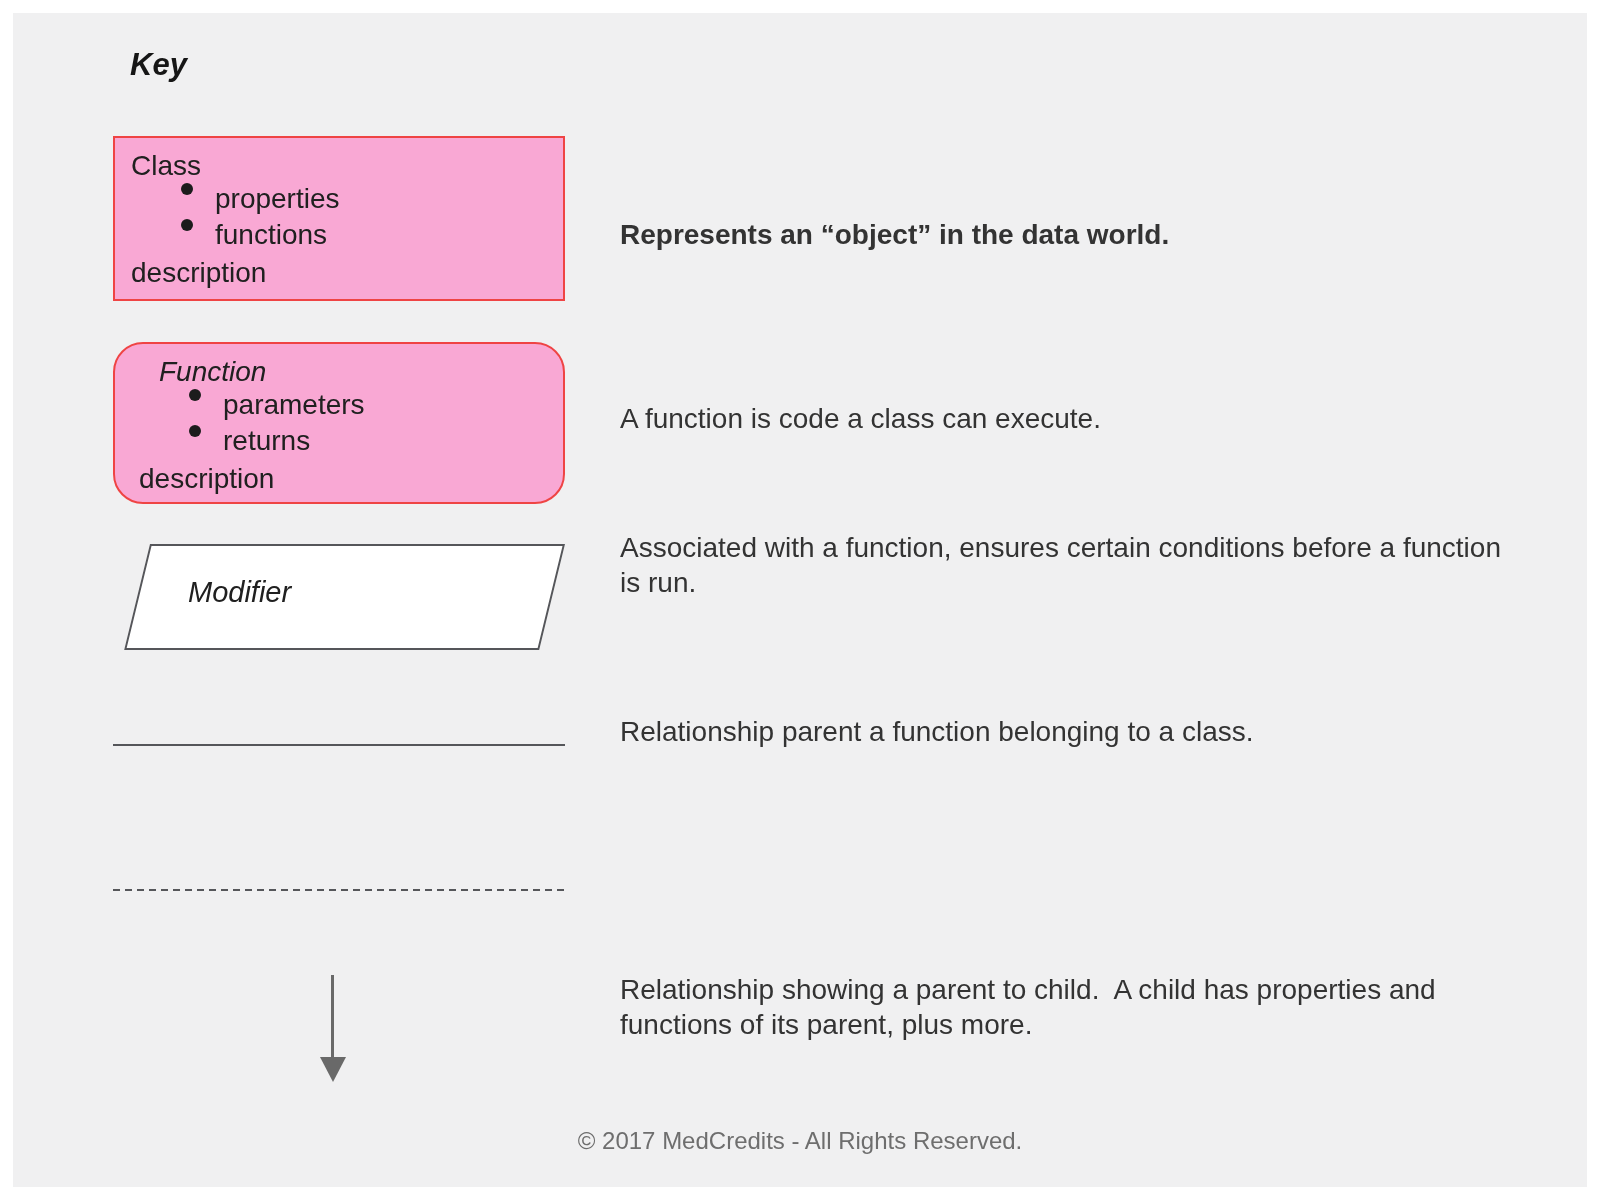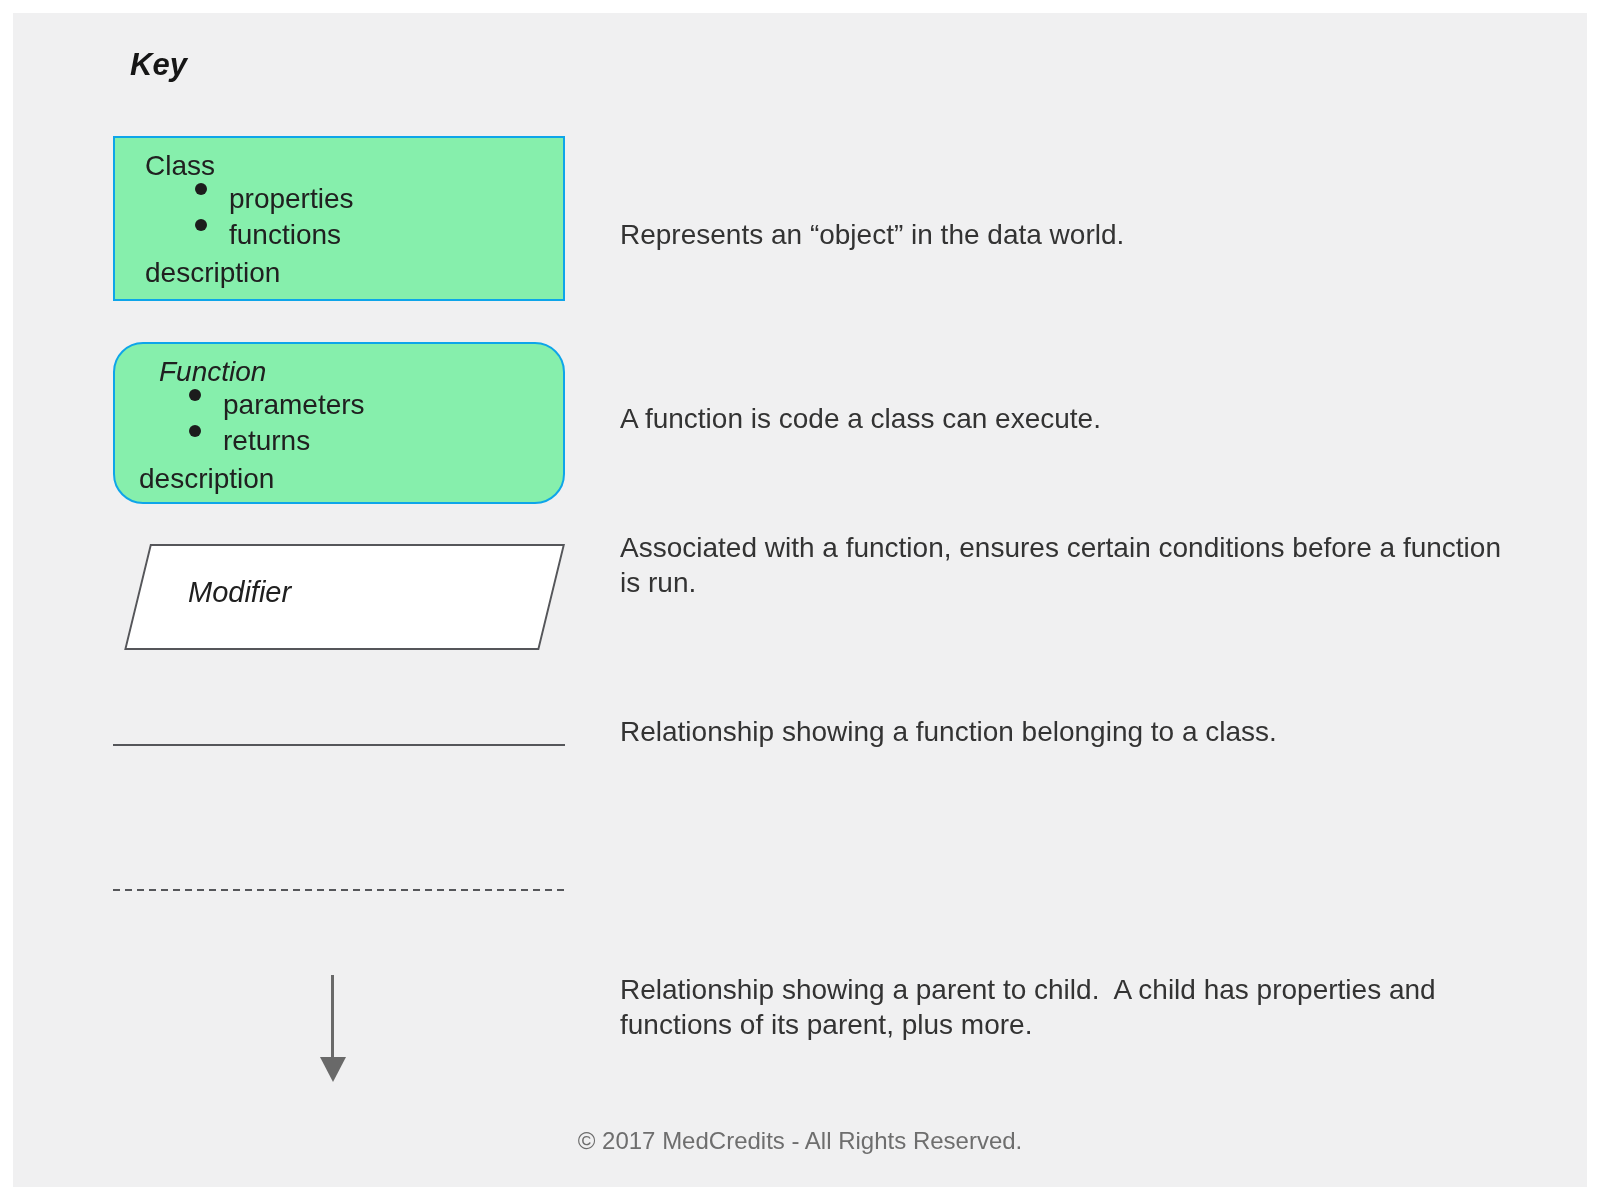--- a/index.html
+++ b/index.html
@@ -25,23 +25,23 @@
     font-weight: bold;
     font-style: italic;
     color: #161616;
     line-height: 38px;
   }
 
   
   .shape-box {
     left: 100px;
     width: 452px;
-    background: #86efac;
-    border: 2px solid #0ea5e9;
-    padding: 10px 0 0 30px;
+    background: #f9a8d4;
+    border: 2px solid #ef4444;
+    padding: 10px 0 0 16px;
     font-size: 28px;
     color: #202020;
   }
   .class-box { top: 123px; height: 165px; }
   .function-box { top: 329px; height: 162px; border-radius: 30px; padding-left: 24px; }
   .box-title { line-height: 35px; }
   .box-title.italic { font-style: italic; margin-left: 20px; }
   .bullet-row {
     display: flex; align-items: flex-start;
     height: 36px; margin-left: 50px;
@@ -95,21 +95,21 @@
 
   
   .desc {
     left: 607px;
     width: 900px;
     font-size: 28px;
     line-height: 35px;
     color: #333333;
     white-space: pre-wrap;
   }
-  .desc-1 { top: 204px; }
+  .desc-1 { top: 204px; font-weight: bold; }
   .desc-2 { top: 388px; }
   .desc-3 { top: 517px; }
   .desc-4 { top: 701px; }
   .desc-5 { top: 831px; }
   .desc-6 { top: 959px; }
 
   .footer {
     left: 0; top: 1114px;
     width: 1574px;
     text-align: center;
@@ -150,21 +150,21 @@
     </div>
     <div class="box-note">description</div>
   </div>
   <div class="abs desc desc-2">A function is code a class can execute.</div>
 
   <div class="abs modifier-shape"></div>
   <div class="abs modifier-label">Modifier</div>
   <div class="abs desc desc-3">Associated with a function, ensures certain conditions before a function is run.</div>
 
   <div class="abs solid-line"></div>
-  <div class="abs desc desc-4">Relationship showing a function belonging to a class.</div>
+  <div class="abs desc desc-4">Relationship parent a function belonging to a class.</div>
 
   <div class="abs dashed-line"></div>
 
   <div class="abs arrow-shaft"></div>
   <div class="abs arrow-head"></div>
   <div class="abs desc desc-6">Relationship showing a parent to child.  A child has properties and functions of its parent, plus more.</div>
 
   <div class="abs footer">© 2017 MedCredits - All Rights Reserved.</div>
 
 </div>

